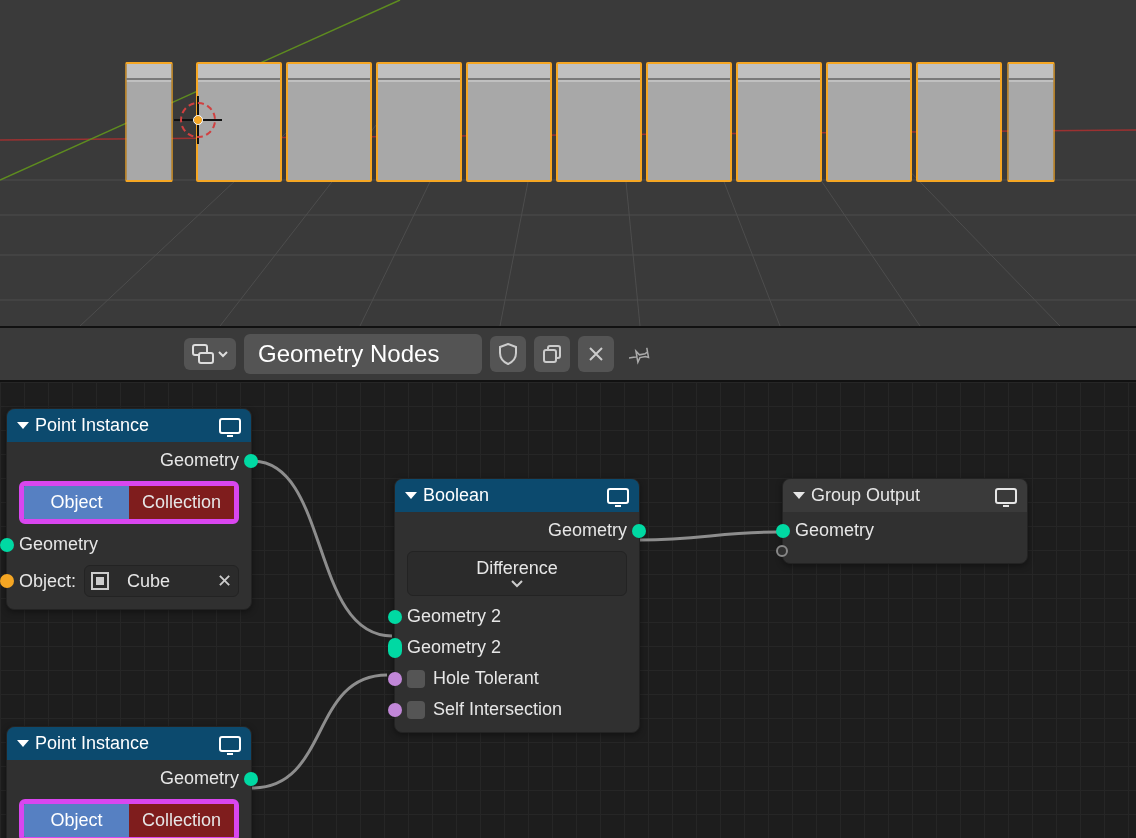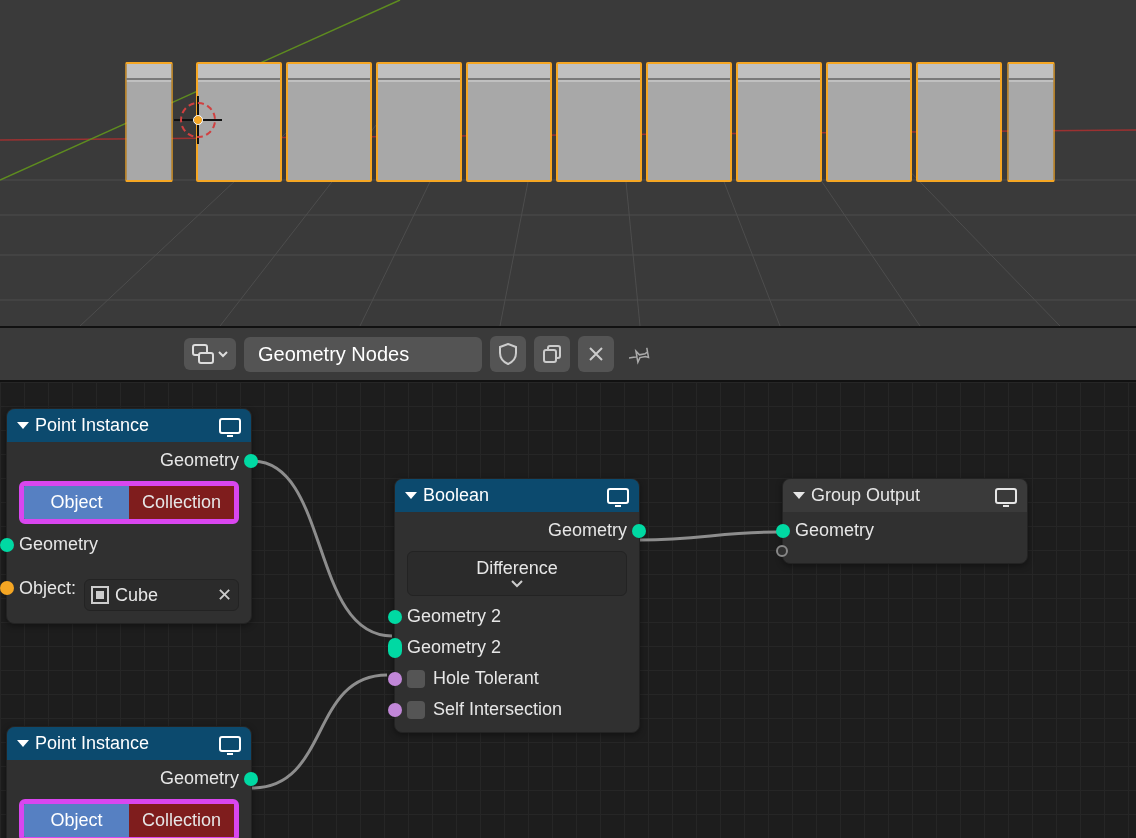--- a/index.html
+++ b/index.html
@@ -19,21 +19,21 @@
   .cursor3d .ring { position:absolute; inset:6px; border:2px dashed #d04040; border-radius:50%; }
   .cursor3d .dot { position:absolute; top:50%; left:50%; width:8px; height:8px; margin:-4px 0 0 -4px; background:#f5a623; border-radius:50%; outline:1px solid #fff; }
   .cursor3d .cross { position:absolute; inset:0; }
   .cursor3d .cross::before, .cursor3d .cross::after { content:""; position:absolute; background:#111; }
   .cursor3d .cross::before { top:50%; left:0; right:0; height:1.5px; margin-top:-0.75px; }
   .cursor3d .cross::after  { left:50%; top:0; bottom:0; width:1.5px; margin-left:-0.75px; }
 
   
   .header { display:flex; align-items:center; gap:8px; height:56px; background:#3a3a3a; border-top:2px solid #111; border-bottom:2px solid #111; padding:0 8px 0 184px; }
   .editor-icon-btn { display:flex; align-items:center; gap:4px; background:#545454; border-radius:6px; padding:6px 8px; }
-  .name-field { background:#545454; color:#fff; font-size:20px; padding:6px 14px; border-radius:6px; min-width:238px; }
+  .name-field { background:#545454; color:#fff; font-size:24px; padding:6px 14px; border-radius:6px; min-width:238px; }
   .hdr-btn { width:36px; height:36px; background:#545454; border-radius:6px; display:flex; align-items:center; justify-content:center; color:#ccc; }
   .hdr-btn svg, .editor-icon-btn svg { display:block; }
   .pin { width:36px; height:36px; display:flex; align-items:center; justify-content:center; color:#aaa; }
 
   
   .node-canvas { position:relative; width:100%; height:456px; background:#1d1d1d; overflow:hidden; }
   .node-grid { position:absolute; inset:0; background-image:
       linear-gradient(#262626 1px, transparent 1px),
       linear-gradient(90deg, #262626 1px, transparent 1px);
     background-size: 24px 24px; }
@@ -51,21 +51,21 @@
   .sock.out { right:-19px; }
   .sock.in  { left:-19px; }
   .sock.geo { background:#00d9a3; }
   .sock.obj { background:#f5a623; }
   .sock.bool { background:#c187d8; }
   .sock.pill { border-radius:7px; height:20px; margin-top:-10px; }
   .sock.empty { background:#303030; border:2px solid #888; width:12px; height:12px; margin-top:-6px; }
   .seg { display:flex; border:5px solid #d946ef; border-radius:6px; overflow:hidden; width:100%; }
   .seg > div { flex:1; text-align:center; padding:6px 0; background:#7f1d1d; }
   .seg > div.active { background:#5680c2; color:#fff; }
-  .obj-field { display:flex; align-items:center; gap:6px; background:#2b2b2b; border:1px solid #232323; border-radius:6px; padding:4px 6px;margin-top:14px; }
+  .obj-field { display:flex; align-items:center; gap:18px; background:#2b2b2b; border:1px solid #232323; border-radius:6px; padding:4px 6px; }
   .obj-field .mesh-icon { width:18px; height:18px; border:2px solid #ccc; position:relative; }
   .obj-field .mesh-icon::after { content:""; position:absolute; inset:3px; background:#ccc; }
   .obj-field .clear { margin-left:auto; font-size:18px; color:#ccc; }
   .dropdown { display:flex; align-items:center; justify-content:space-between; background:#2b2b2b; border:1px solid #232323; border-radius:6px; padding:6px 10px; width:100%;flex-direction:column; }
   .check { width:18px; height:18px; background:#555; border-radius:4px; flex:none; }
   svg.noodle { position:absolute; inset:0; pointer-events:none; }
   svg.noodle path { stroke:#8d8d8d; stroke-width:3; fill:none; }
 </style>
 </head>
 <body>

